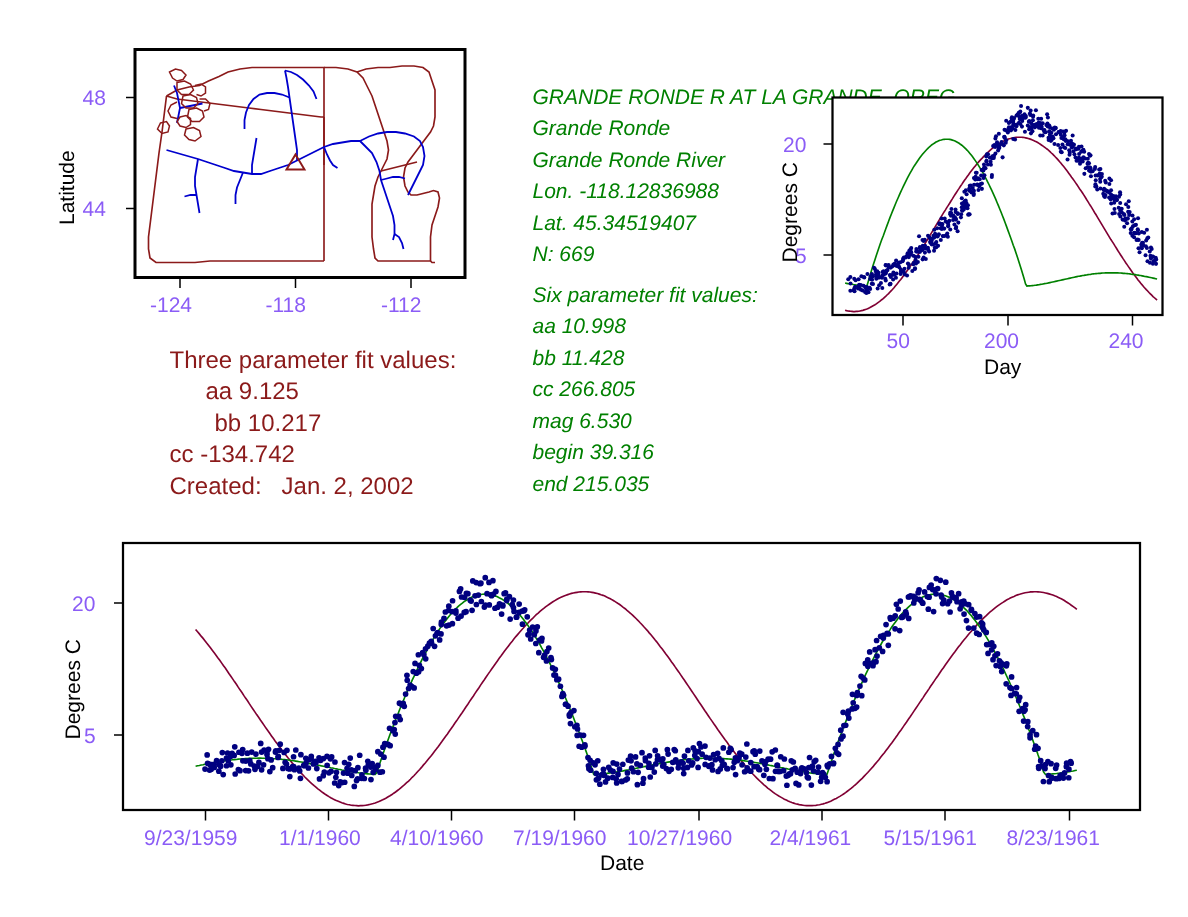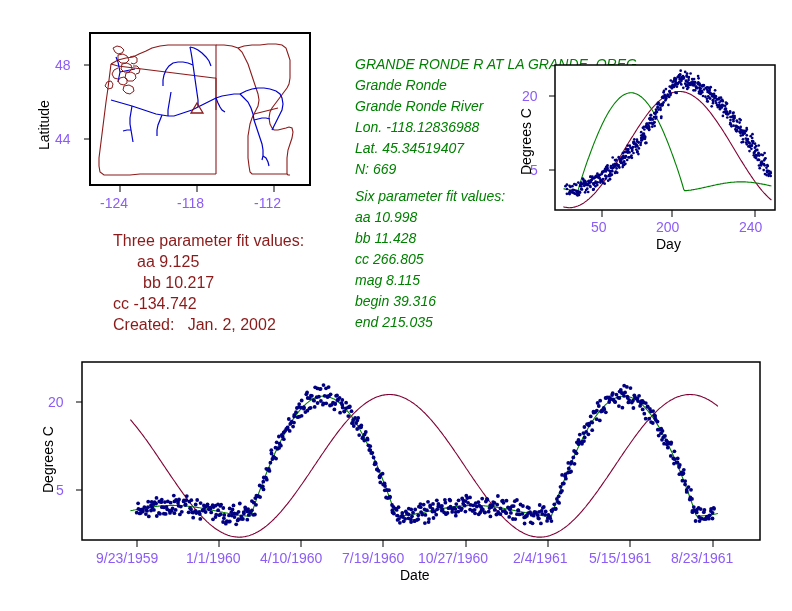--- a/index.html
+++ b/index.html
@@ -118,21 +118,21 @@
     <div class="txt green" style="left:0; top:21px;">Grande Ronde</div>
     <div class="txt green" style="left:0; top:42px;">Grande Ronde River</div>
     <div class="txt green" style="left:0; top:63px;">Lon. -118.12836988</div>
     <div class="txt green" style="left:0; top:84px;">Lat. 45.34519407</div>
     <div class="txt green" style="left:0; top:105px;">N: 669</div>
 
     <div class="txt green" style="left:0; top:132px;">Six parameter fit values:</div>
     <div class="txt green" style="left:0; top:153px;">aa 10.998</div>
     <div class="txt green" style="left:0; top:174px;">bb 11.428</div>
     <div class="txt green" style="left:0; top:195px;">cc 266.805</div>
-    <div class="txt green" style="left:0; top:216px;">mag 8.115</div>
+    <div class="txt green" style="left:0; top:216px;">mag 6.530</div>
     <div class="txt green" style="left:0; top:237px;">begin 39.316</div>
     <div class="txt green" style="left:0; top:258px;">end 215.035</div>
   </div>
 
   <div class="abs" style="left:113px; top:232px; width:200px;">
     <div class="txt maroon" style="left:0; top:0;">Three parameter fit values:</div>
     <div class="txt maroon" style="left:0; top:21px;margin-left:24px;">aa 9.125</div>
     <div class="txt maroon" style="left:0; top:42px;margin-left:30px;">bb 10.217</div>
     <div class="txt maroon" style="left:0; top:63px;">cc -134.742</div>
     <div class="txt maroon" style="left:0; top:84px;">Created:   Jan. 2, 2002</div>

